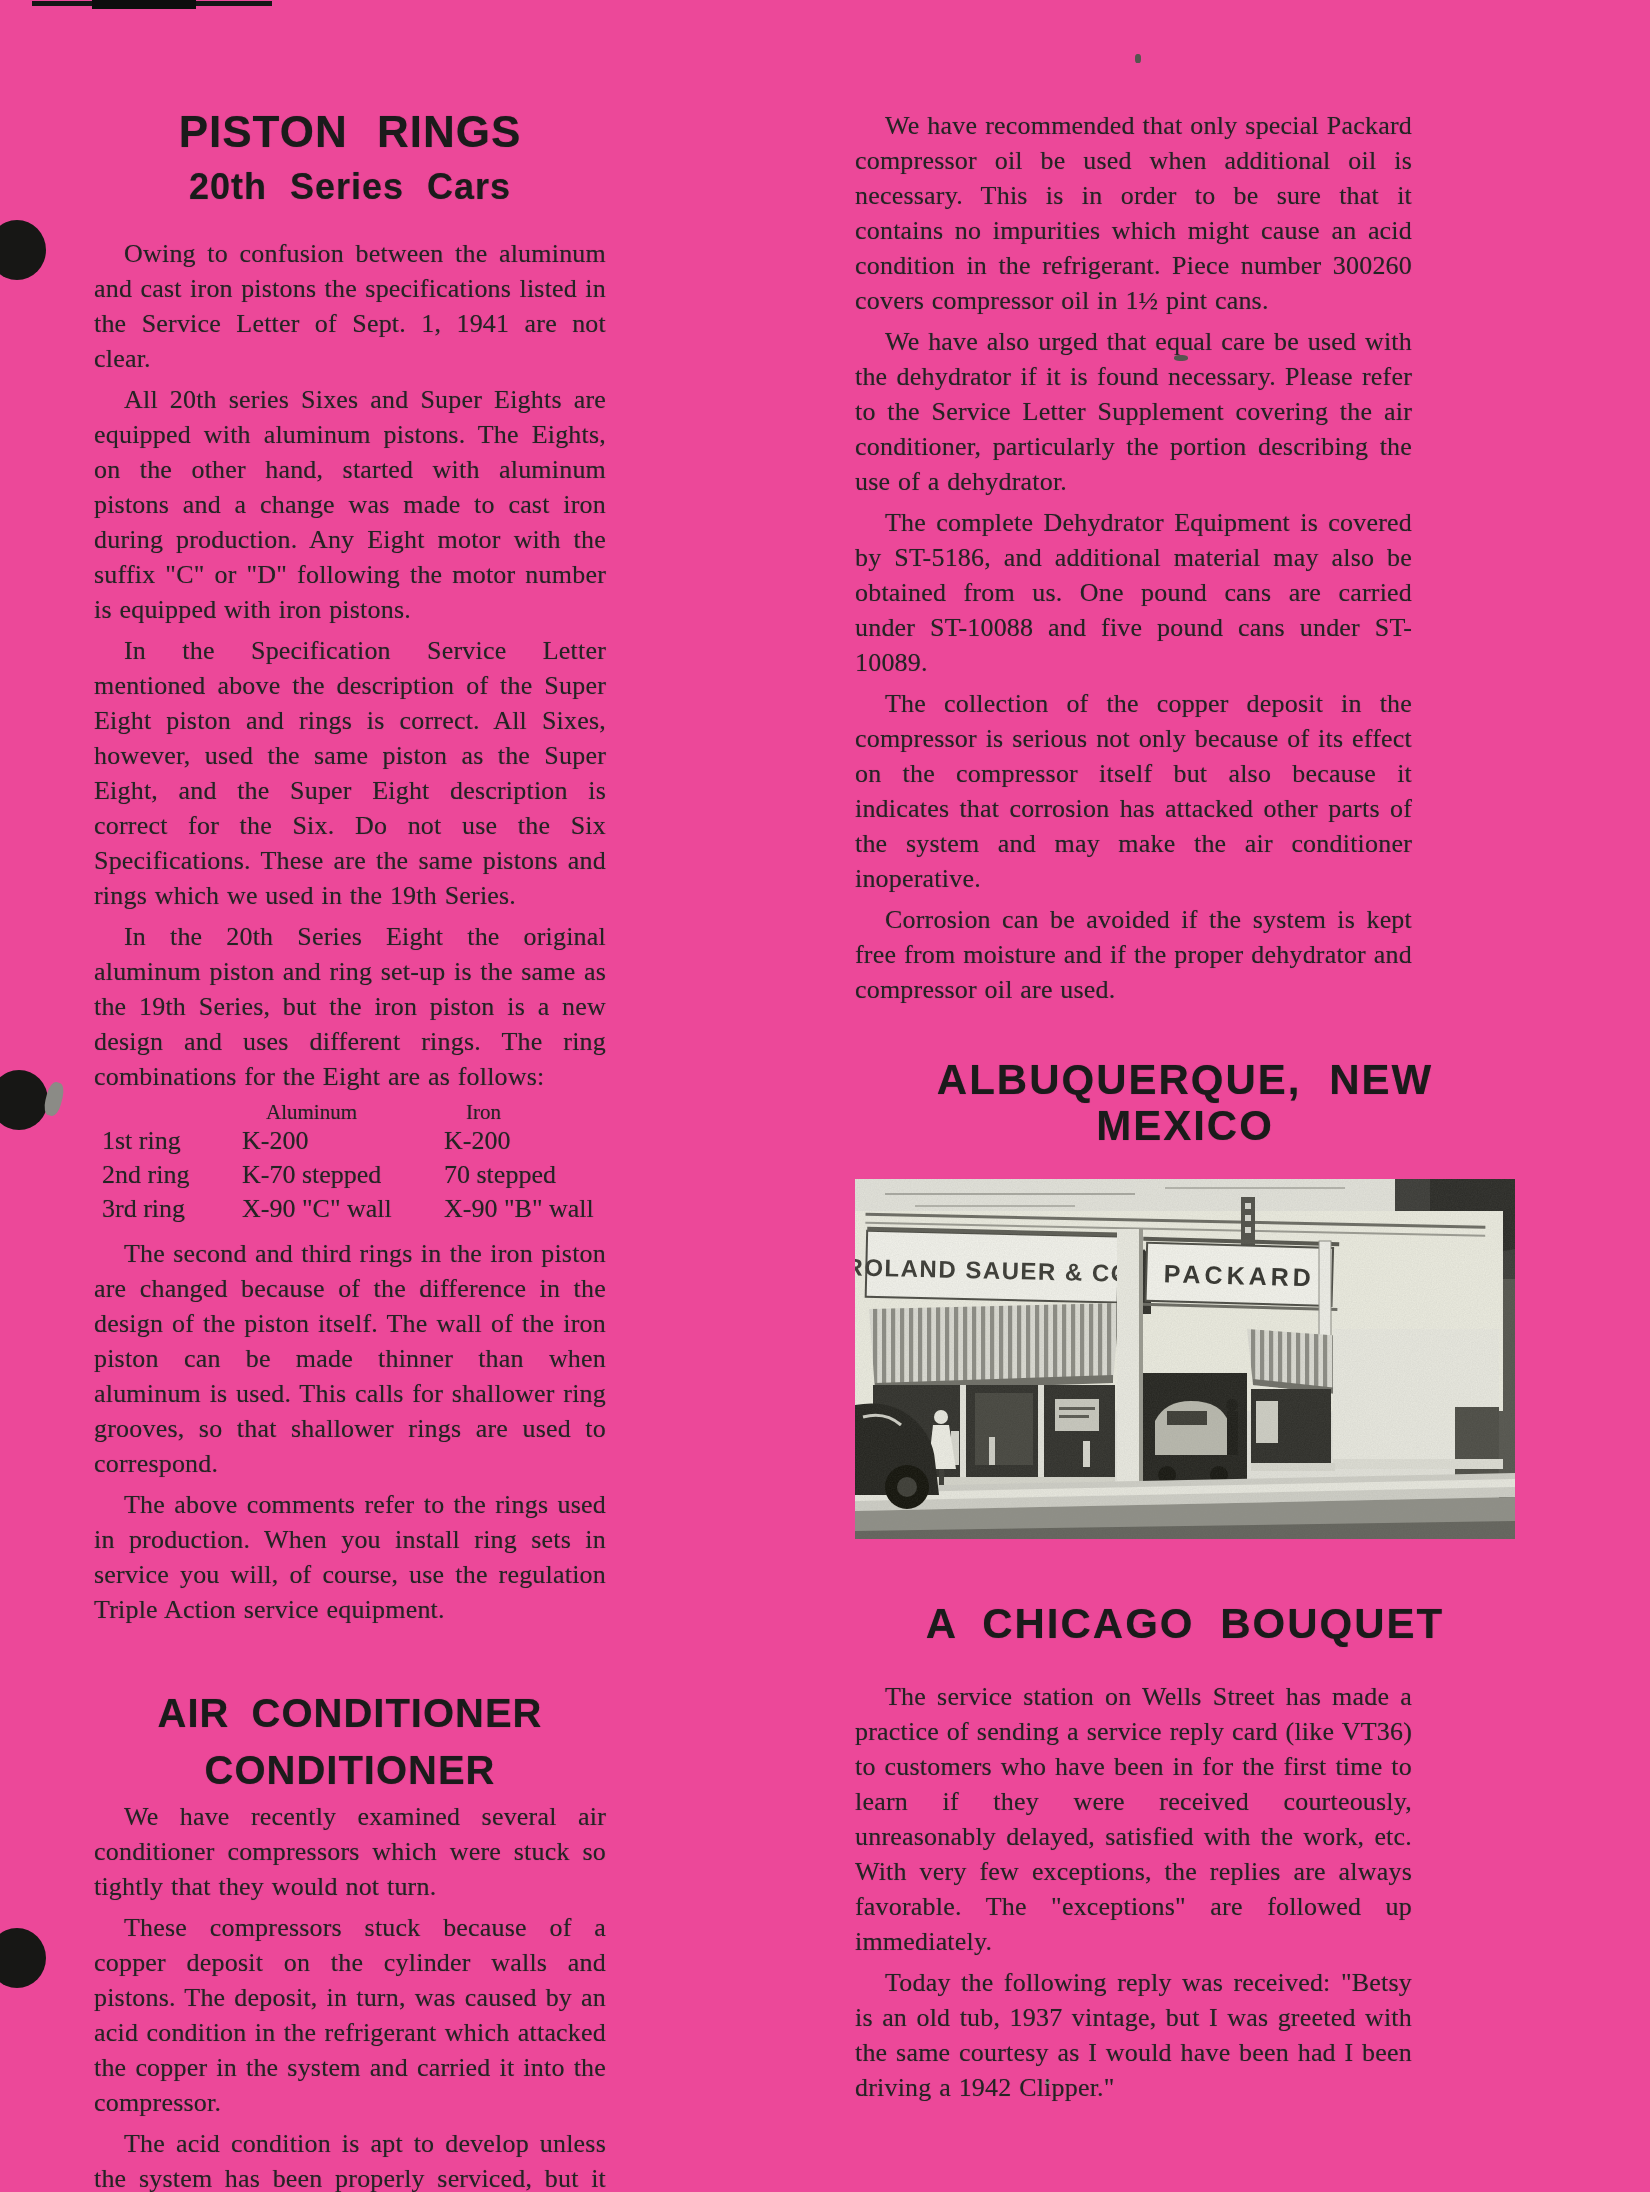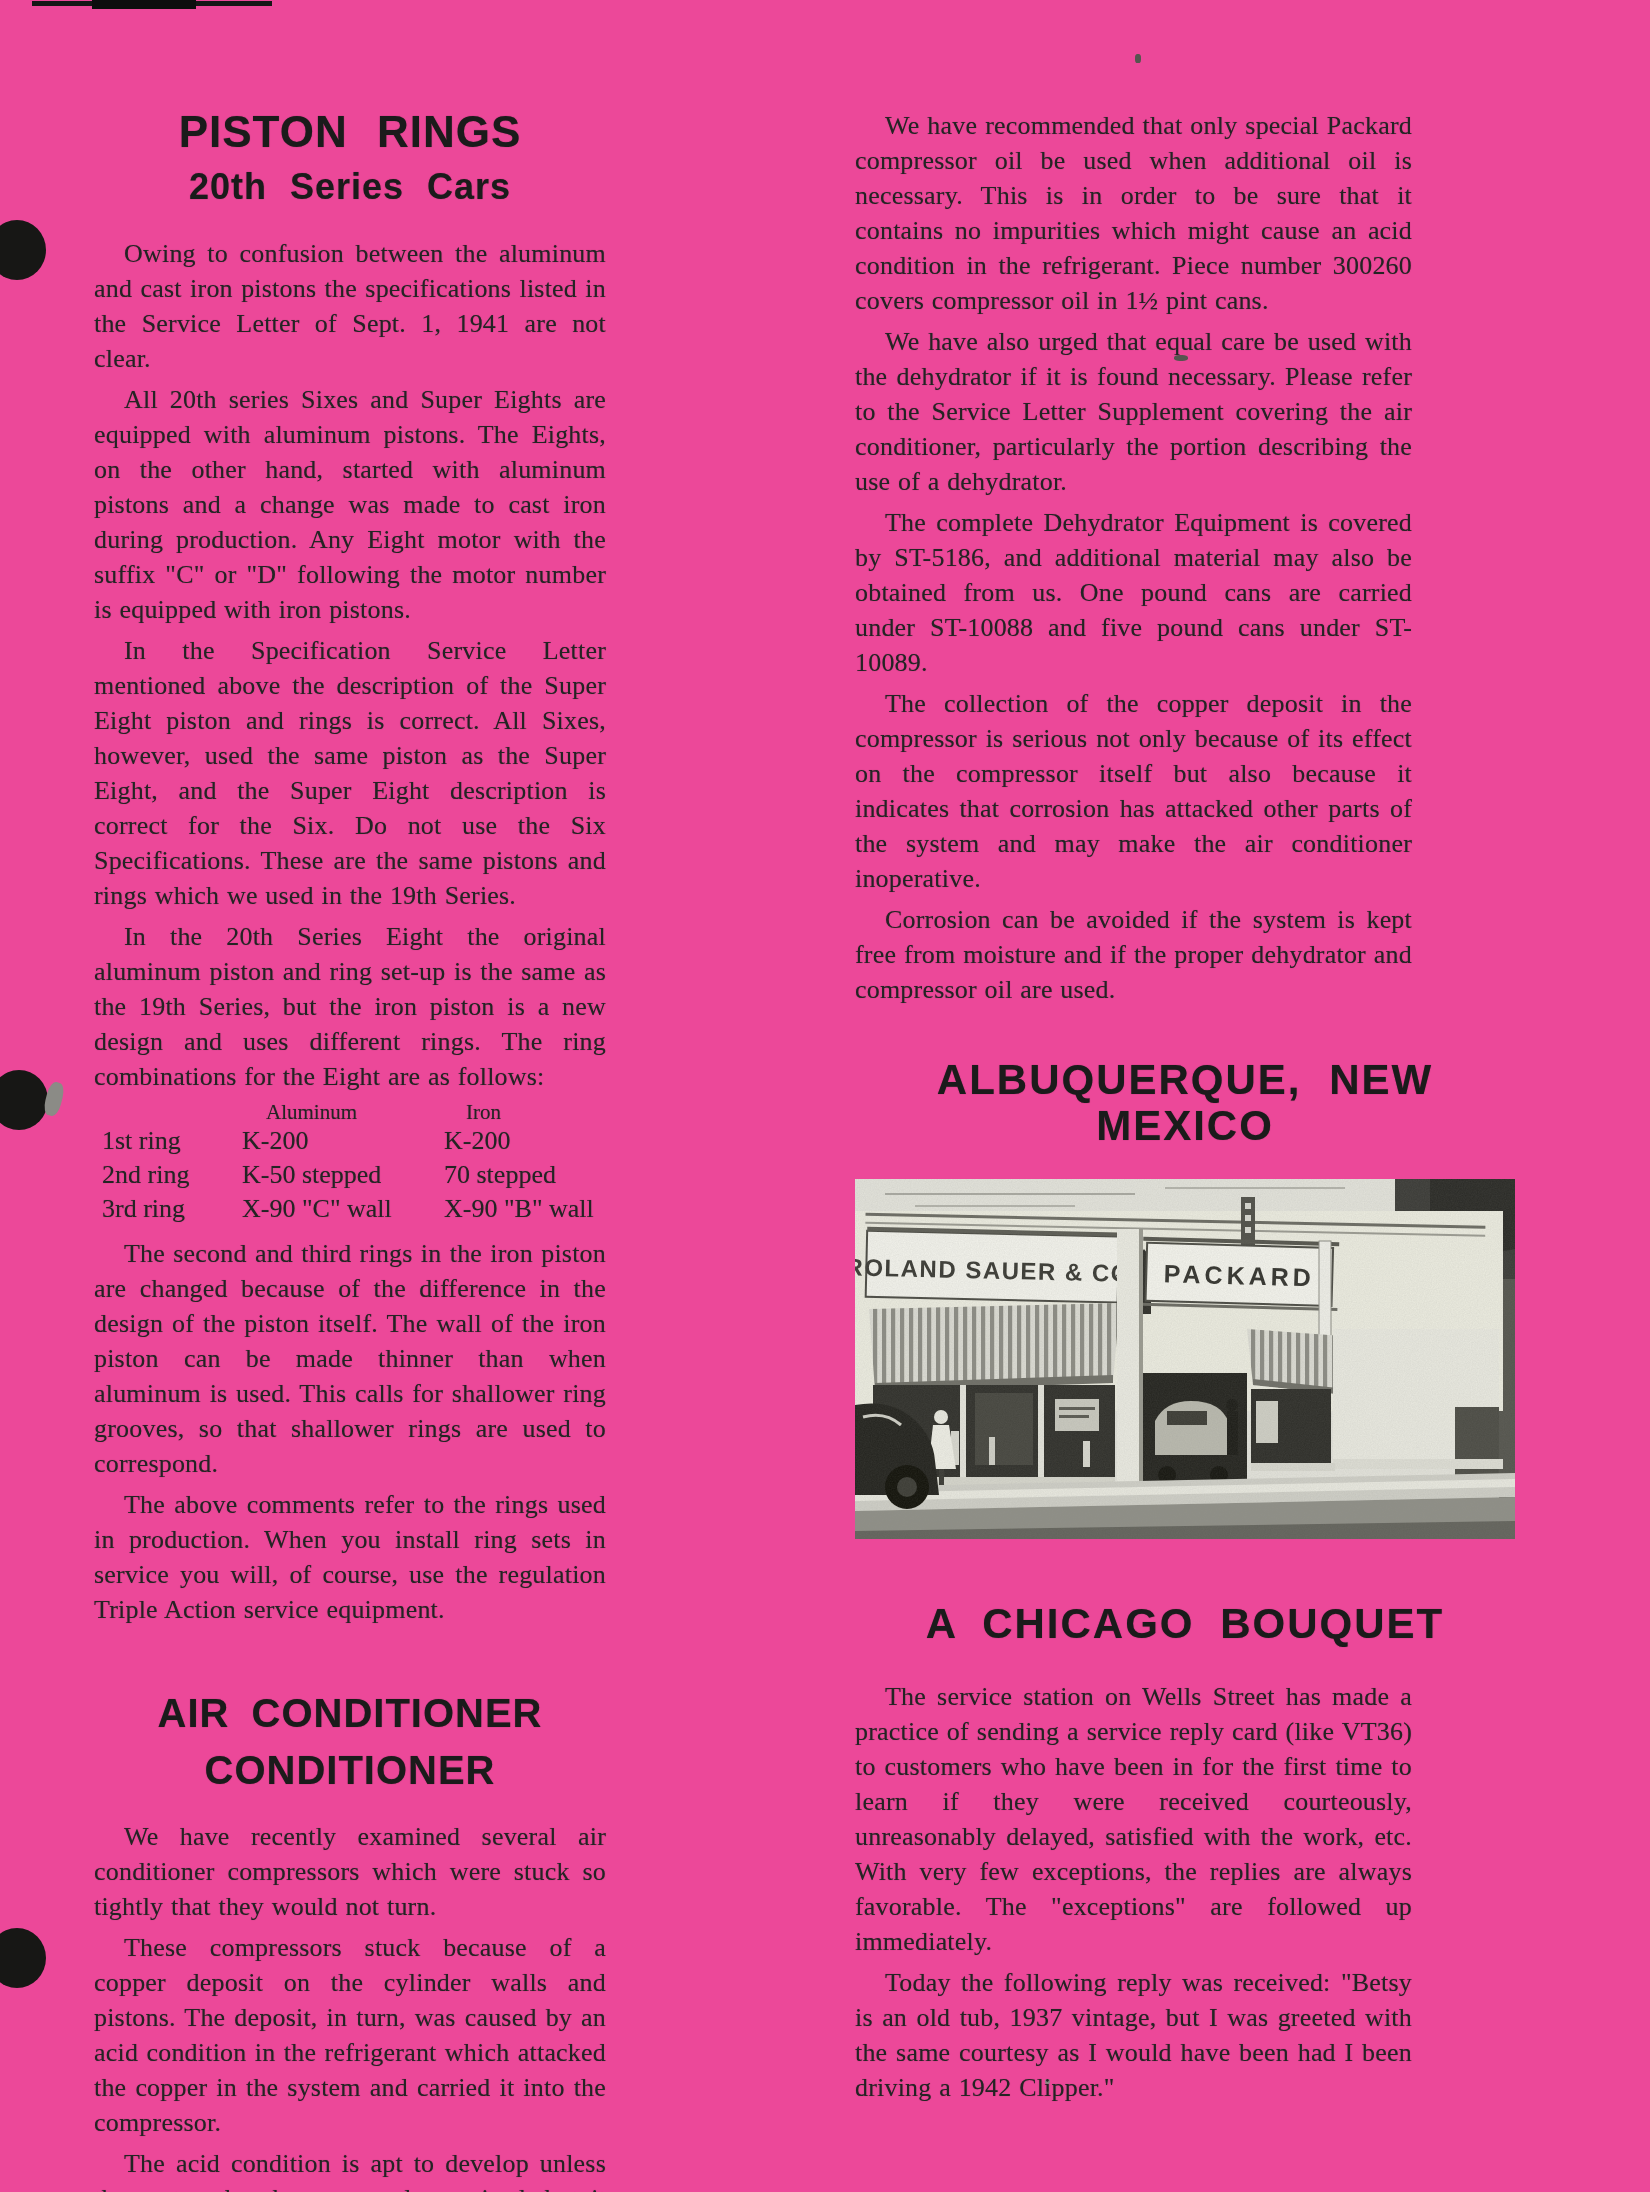--- a/index.html
+++ b/index.html
@@ -29,21 +29,21 @@
   .h-section{font-size:40px;line-height:57px;margin-top:58px;word-spacing:10px;}
   .h-albq{font-size:42px;line-height:46px;margin-top:50px;width:660px;word-spacing:14px;letter-spacing:2px;}
   .h-chicago{font-size:42px;line-height:46px;margin-top:62px;width:660px;word-spacing:12px;letter-spacing:2px;}
   
   .body{
     font-size:26px;line-height:35px;text-align:justify;text-indent:30px;
     margin:0 0 6px 0;letter-spacing:.2px;word-spacing:1px;
     text-shadow:0 0 1px rgba(30,30,30,.38);
   }
   .first{margin-top:26px;}
-  .after-head{margin-top:20px;}
+  .after-head{}
   
   .ring-table{margin:6px 0 8px 0;text-shadow:0 0 1px rgba(30,30,30,.38);}
   .thead{position:relative;height:26px;font-size:21px;}
   .thead .c1{position:absolute;left:172px;}
   .thead .c2{position:absolute;left:372px;text-align:right;}
   .trow{position:relative;height:34px;font-size:26px;}
   .trow .c0{position:absolute;left:8px;}
   .trow .c1{position:absolute;left:148px;}
   .trow .c2{position:absolute;left:350px;}
   .photo-wrap{width:660px;height:360px;margin-top:30px;}
@@ -77,21 +77,21 @@
         <span class="c1">Aluminum</span>
         <span class="c2">Iron</span>
       </div>
       <div class="trow">
         <span class="c0">1st ring</span>
         <span class="c1">K-200</span>
         <span class="c2">K-200</span>
       </div>
       <div class="trow">
         <span class="c0">2nd ring</span>
-        <span class="c1">K-50 stepped</span>
+        <span class="c1">K-70 stepped</span>
         <span class="c2">70 stepped</span>
       </div>
       <div class="trow">
         <span class="c0">3rd ring</span>
         <span class="c1">X-90 "C" wall</span>
         <span class="c2">X-90 "B" wall</span>
       </div>
     </div>
 
     <p class="body">The second and third rings in the iron piston are changed because of the difference in the design of the piston itself. The wall of the iron piston can be made thinner than when aluminum is used. This calls for shallower ring grooves, so that shallower rings are used to correspond.</p>

